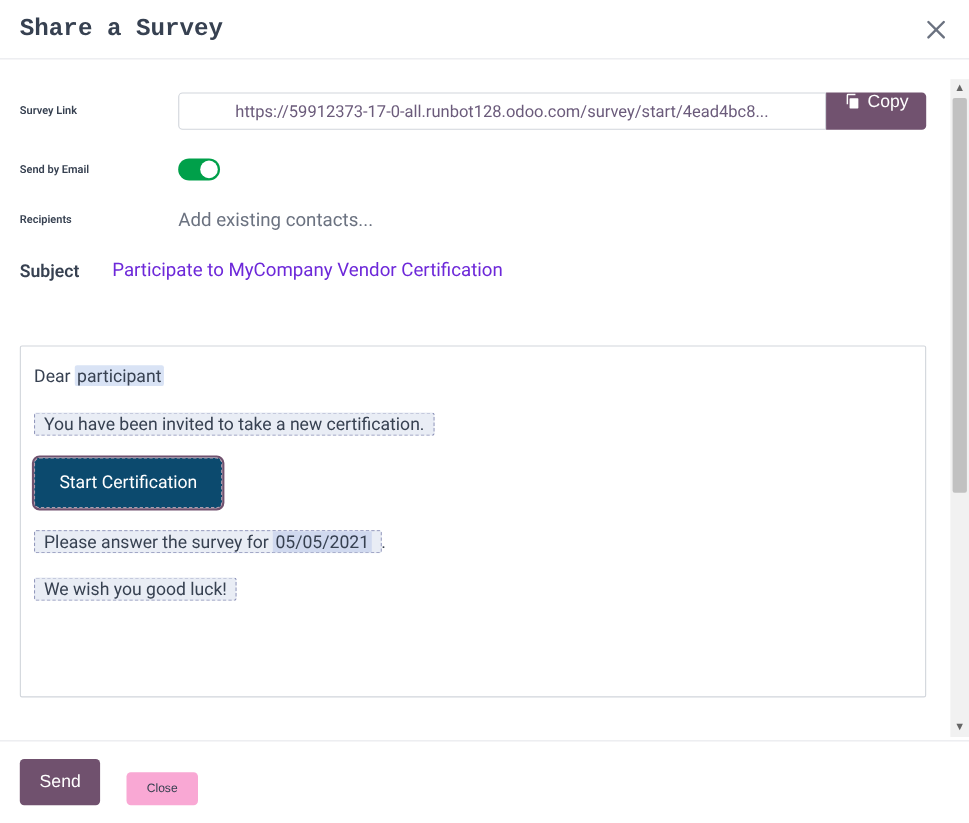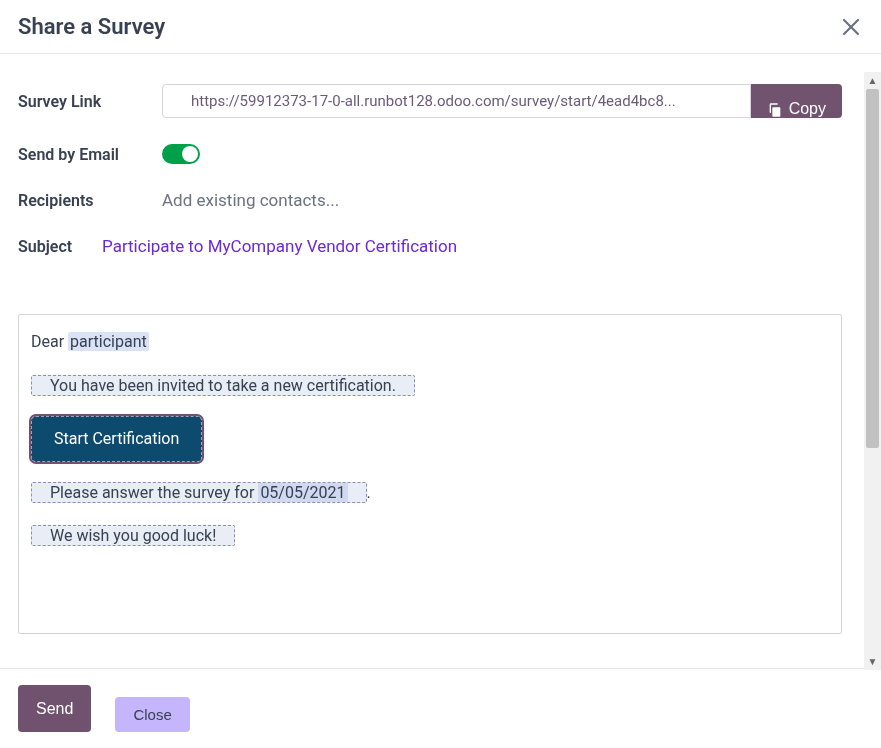--- a/index.html
+++ b/index.html
@@ -19,20 +19,21 @@
     height: 100%;
     display: flex;
     flex-direction: column;
   }
   .header {
     display: flex;
     align-items: center;
     justify-content: space-between;
     padding: 14px 18px 14px 18px;
     border-bottom: 1px solid #e5e7eb;
+    font-family: Liberation Mono, monospace;
   }
   .title {
     font-size: 22px;
     font-weight: 600;
     color: #374151;
   }
   .close-x {
     width: 24px;
     height: 24px;
     cursor: pointer;
@@ -75,58 +76,59 @@
   }
   .form-row {
     display: flex;
     align-items: center;
     margin-bottom: 26px;
   }
   .label {
     width: 144px;
     font-weight: 600;
     color: #374151;
-    font-size: 16px;
+    font-size: 10px;
     flex-shrink: 0;
   }
   .label-subject {
     width: 84px;
     font-weight: 600;
     color: #374151;
     font-size: 16px;
     flex-shrink: 0;
   }
   .link-group {
     display: flex;
     flex: 1;
     max-width: 680px;
   }
   .link-input {
     flex: 1;
     border: 1px solid #d1d5db;
     border-radius: 4px 0 0 4px;
-    padding: 7px 28px;
+    padding: 7px 10px;
     font-size: 15px;
     color: #6b5b7b;
     background: #fff;
     overflow: hidden;
     white-space: nowrap;
     text-overflow: ellipsis;
+    text-align: center;
   }
   .copy-btn {
     background: #71526F;
     color: #fff;
     border: none;
     border-radius: 0 4px 4px 0;
     padding: 0 16px;
     font-size: 16px;
     font-weight: 500;
     cursor: pointer;
     display: flex;
-    align-items: flex-end;
+    align-items: flex-start;
     gap: 6px;
   }
   .copy-btn svg { width: 16px; height: 16px; }
   .toggle {
     width: 38px;
     height: 20px;
     background: #00a04a;
     border-radius: 999px;
     position: relative;
     cursor: pointer;
@@ -156,21 +158,21 @@
     min-height: 320px;
     font-size: 16px;
     line-height: 1.6;
     color: #374151;
     max-width: 824px;
   }
   .editor p { margin: 0 0 18px 0; }
   .tok {
     background: #e9edf5;
     border: 1px dashed #8a8fb6;
-    padding: 0 18px;
+    padding: 0 8px;
     border-radius: 2px;
     color: #374151;
   }
   .tok-inline {
     background: #d9e3f5;
     padding: 0 2px;
     border-radius: 2px;
     color: #374151;
     margin-top: 20px;
   }
@@ -200,26 +202,26 @@
     background: #70516e;
     color: #fff;
     border: none;
     border-radius: 4px;
     padding: 9px 18px;
     font-size: 16px;
     font-weight: 500;
     cursor: pointer;
   }
   .btn-close {
-    background: #c4b5fd;
+    background: #f9a8d4;
     color: #374151;
     border: none;
     border-radius: 4px;
     padding: 9px 18px;
-    font-size: 15px;
+    font-size: 11px;
     font-weight: 500;
     cursor: pointer;
     margin-top: 12px;
   }
 </style>
 </head>
 <body>
 
 <div class="dialog">
 

